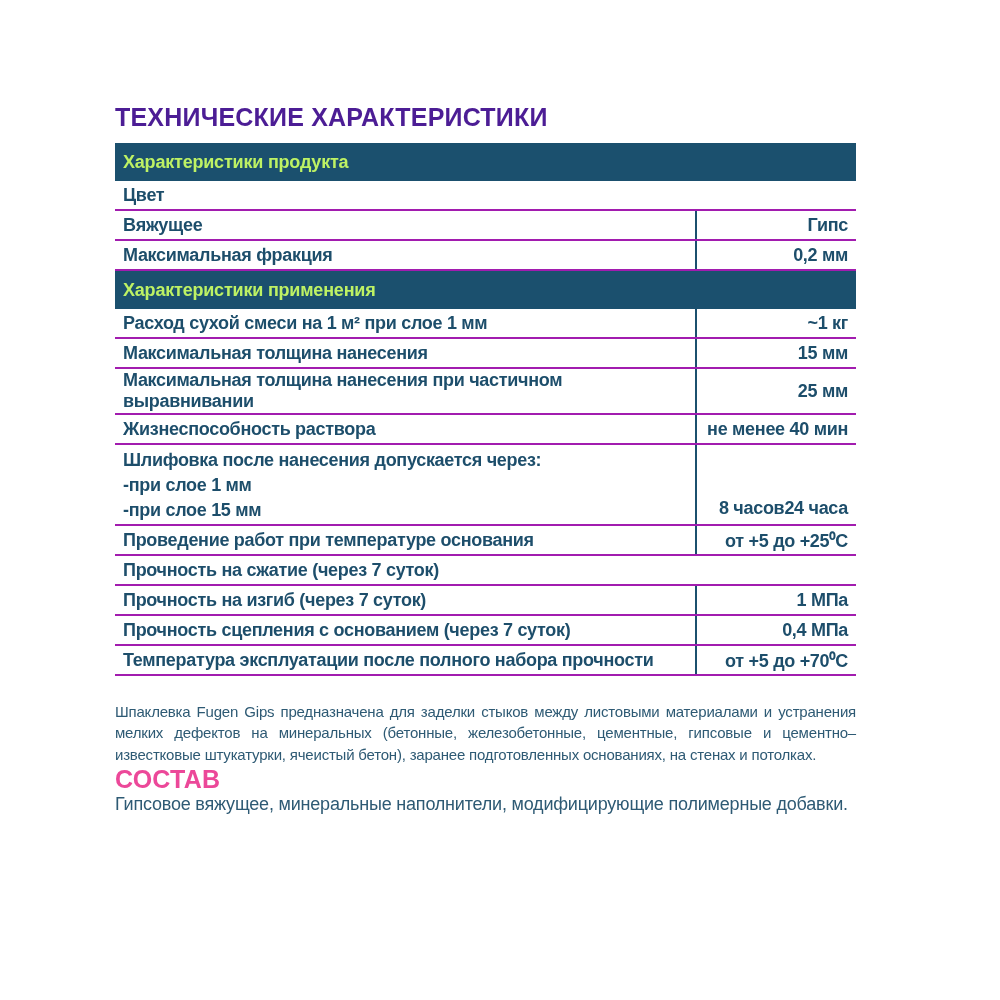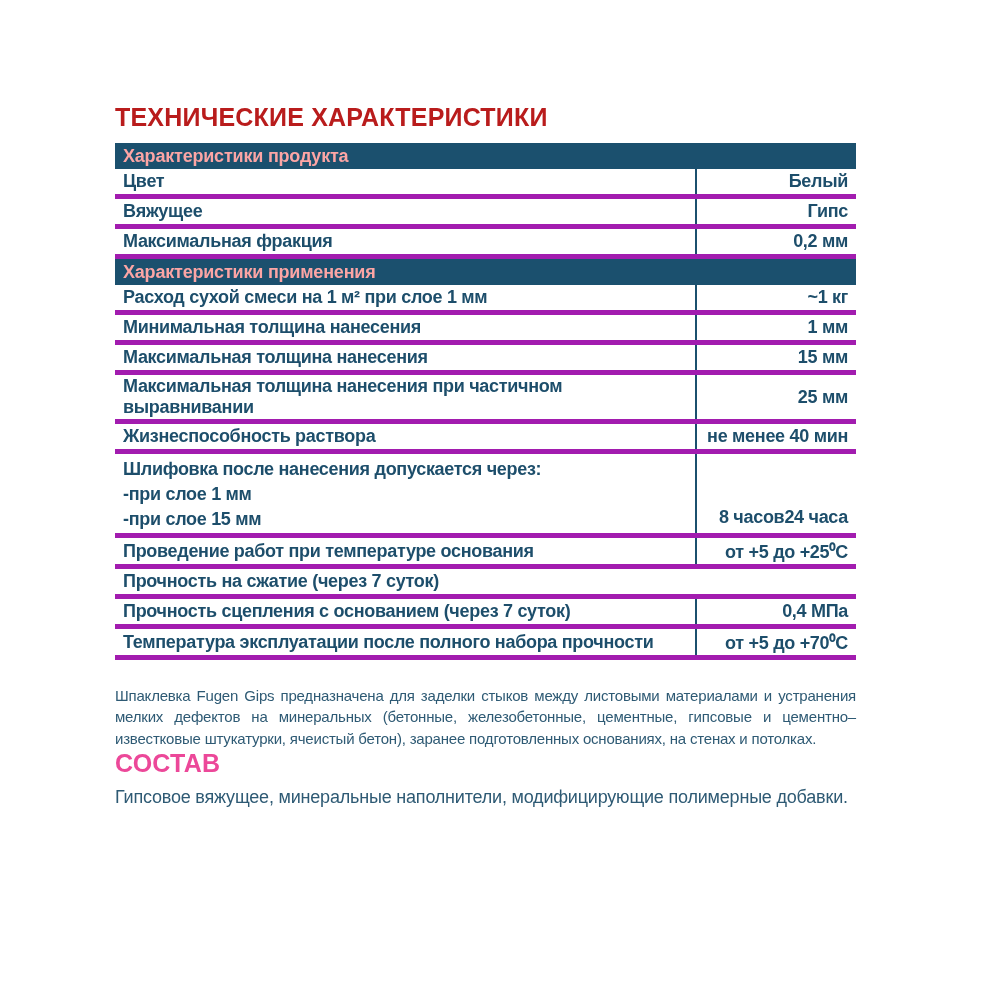--- a/index.html
+++ b/index.html
@@ -10,43 +10,43 @@
     background:#fff;
     font-family:"Liberation Sans", sans-serif;
     overflow:hidden;
   }
   .content {
     position:absolute;
     left:115px; top:103px;
     width:741px;
   }
   .page-title {
-    color:#b91c1c;
+    color:#4c1d95;
     font-size:25px;
     font-weight:bold;
     letter-spacing:0.2px;
     margin-bottom:11px;
   }
   .spec-table { width:100%; }
   .band {
     background:#1b506e;
-    color:#fca5a5;
+    color:#bef264;
     font-size:18px;
     font-weight:bold;
-    height:26px;
+    height:38px;
     display:flex;
     align-items:center;
     padding-left:8px;
     letter-spacing:-0.2px;
   }
   .row {
     display:flex;
     align-items:stretch;
     min-height:30px;
-    border-bottom:5px solid #a21caf;
+    border-bottom:2px solid #a21caf;
     color:#1d4e6b;
     font-size:18px;
     font-weight:bold;
     letter-spacing:-0.3px;
   }
   .cell-l {
     flex:1 1 auto;
     display:flex;
     align-items:center;
     padding:1px 8px;
@@ -85,60 +85,55 @@
     text-align:justify;
     letter-spacing:-0.2px;
   }
   .composition-title {
     color:#ec4899;
     font-size:25px;
     font-weight:bold;
     letter-spacing:0.2px;
   }
   .composition-text {
-    margin-top:9px;
+    margin-top:0;
     color:#2e5a74;
     font-size:18px;
     letter-spacing:-0.2px;
   }
 </style>
 </head>
 <body>
 
 <div class="page">
   <div class="content">
 
     <div class="page-title">ТЕХНИЧЕСКИЕ ХАРАКТЕРИСТИКИ</div>
 
     <div class="spec-table">
 
       <div class="band">Характеристики продукта</div>
 
       <div class="row">
         <div class="cell-l">Цвет</div>
-        <div class="cell-r">Белый</div>
       </div>
       <div class="row">
         <div class="cell-l">Вяжущее</div>
         <div class="cell-r">Гипс</div>
       </div>
       <div class="row">
         <div class="cell-l">Максимальная фракция</div>
         <div class="cell-r">0,2 мм</div>
       </div>
 
       <div class="band">Характеристики применения</div>
 
       <div class="row">
         <div class="cell-l">Расход сухой смеси на 1 м² при слое 1 мм</div>
         <div class="cell-r">~1 кг</div>
-      </div>
-      <div class="row">
-        <div class="cell-l">Минимальная толщина нанесения</div>
-        <div class="cell-r">1 мм</div>
       </div>
       <div class="row">
         <div class="cell-l">Максимальная толщина нанесения</div>
         <div class="cell-r">15 мм</div>
       </div>
       <div class="row">
         <div class="cell-l">Максимальная толщина нанесения при частичном выравнивании</div>
         <div class="cell-r">25 мм</div>
       </div>
       <div class="row">
@@ -161,20 +156,24 @@
       <div class="row">
         <div class="cell-l">Проведение работ при температуре основания</div>
         <div class="cell-r">от +5 до +25⁰С</div>
       </div>
 
 
       <div class="row">
         <div class="cell-l">Прочность на сжатие (через 7 суток)</div>
       </div>
       <div class="row">
+        <div class="cell-l">Прочность на изгиб (через 7 суток)</div>
+        <div class="cell-r">1 МПа</div>
+      </div>
+      <div class="row">
         <div class="cell-l">Прочность сцепления с основанием (через 7 суток)</div>
         <div class="cell-r">0,4 МПа</div>
       </div>
       <div class="row">
         <div class="cell-l">Температура эксплуатации после полного набора прочности</div>
         <div class="cell-r">от +5 до +70⁰С</div>
       </div>
 
     </div>
 

